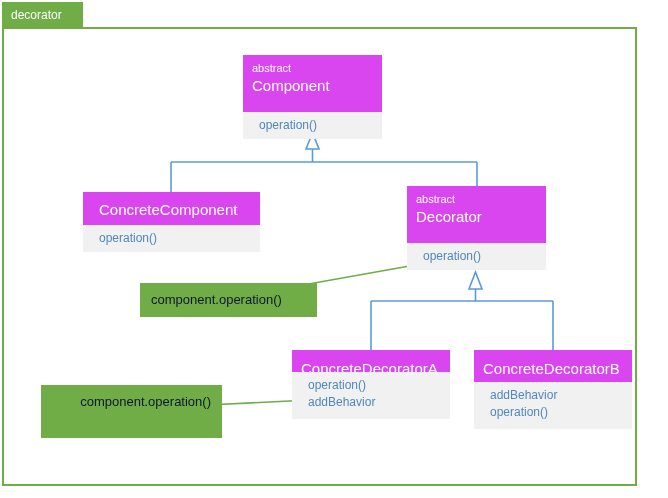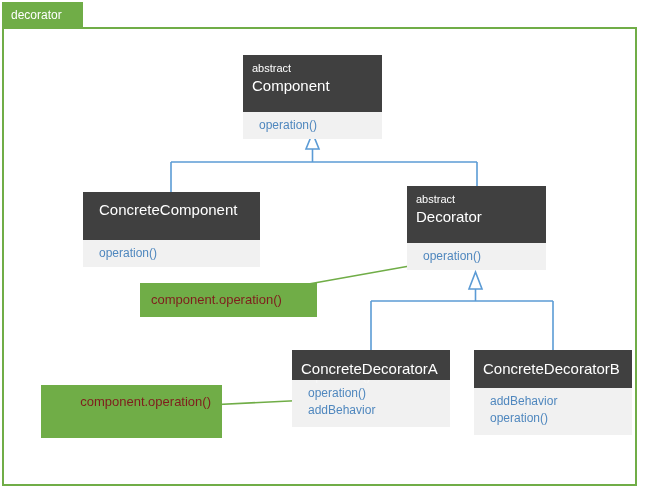--- a/index.html
+++ b/index.html
@@ -40,21 +40,21 @@
     box-sizing: border-box;
     white-space: nowrap;
   }
 
   
   .uml-class {
     position: absolute;
     box-sizing: border-box;
   }
   .uml-header {
-    background: #404040;
+    background: #d946ef;
     color: #ffffff;
     box-sizing: border-box;
     padding: 6px 9px 7px 9px;
     overflow: hidden;
   }
   .uml-stereotype {
     font-size: 11px;
     line-height: 15px;
     display: block;
   }
@@ -91,40 +91,40 @@
     white-space: nowrap;
     pointer-events: none;
   }
 
   
   #class-component      { left: 243px; top: 55px;  width: 139px; }
   #class-component      .uml-header { height: 57px; }
   #class-component      .uml-body   { height: 25px; }
 
   #class-concretecomponent { left: 83px; top: 192px; width: 177px; }
-  #class-concretecomponent .uml-header { height: 48px; padding-top: 8px; padding-left: 16px; }
+  #class-concretecomponent .uml-header { height: 33px; padding-top: 8px; padding-left: 16px; }
   #class-concretecomponent .uml-body   { height: 27px; }
 
   #class-decorator      { left: 407px; top: 186px; width: 139px; }
   #class-decorator      .uml-header { height: 57px; }
   #class-decorator      .uml-body   { height: 25px; }
 
   #class-decoratora     { left: 292px; top: 350px; width: 158px; }
-  #class-decoratora     .uml-header { height: 30px; padding-top: 9px; }
+  #class-decoratora     .uml-header { height: 22px; padding-top: 9px; }
   #class-decoratora     .uml-body   { height: 47px; }
 
   #class-decoratorb     { left: 474px; top: 350px; width: 158px; }
-  #class-decoratorb     .uml-header { height: 38px; padding-top: 9px; }
+  #class-decoratorb     .uml-header { height: 32px; padding-top: 9px; }
   #class-decoratorb     .uml-body   { height: 47px; }
 
   
   .note {
     position: absolute;
     background: #70AD47;
-    color: #7f1d1d;
+    color: #0f172a;
     box-sizing: border-box;
     font-size: 13px;
     line-height: 21px;
     padding: 6px 11px 6px 11px;
     white-space: nowrap;
   }
   #note-decorator {
     left: 140px;
     top: 283px;
     width: 177px;

